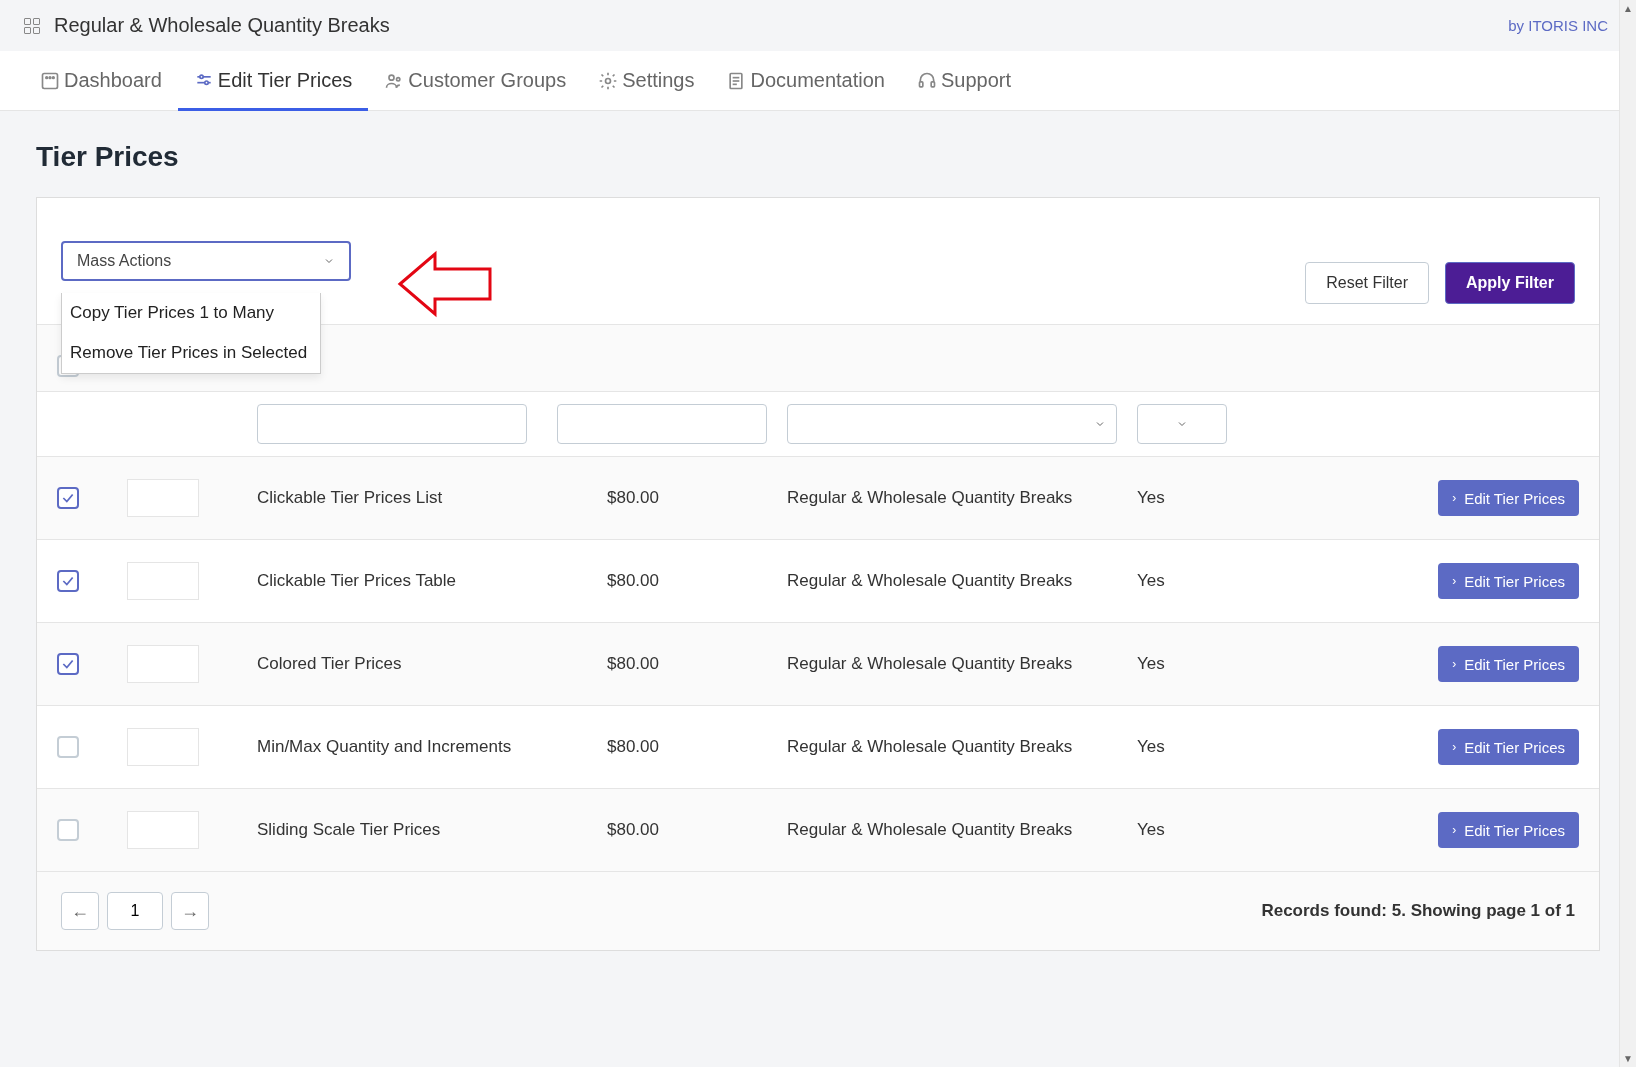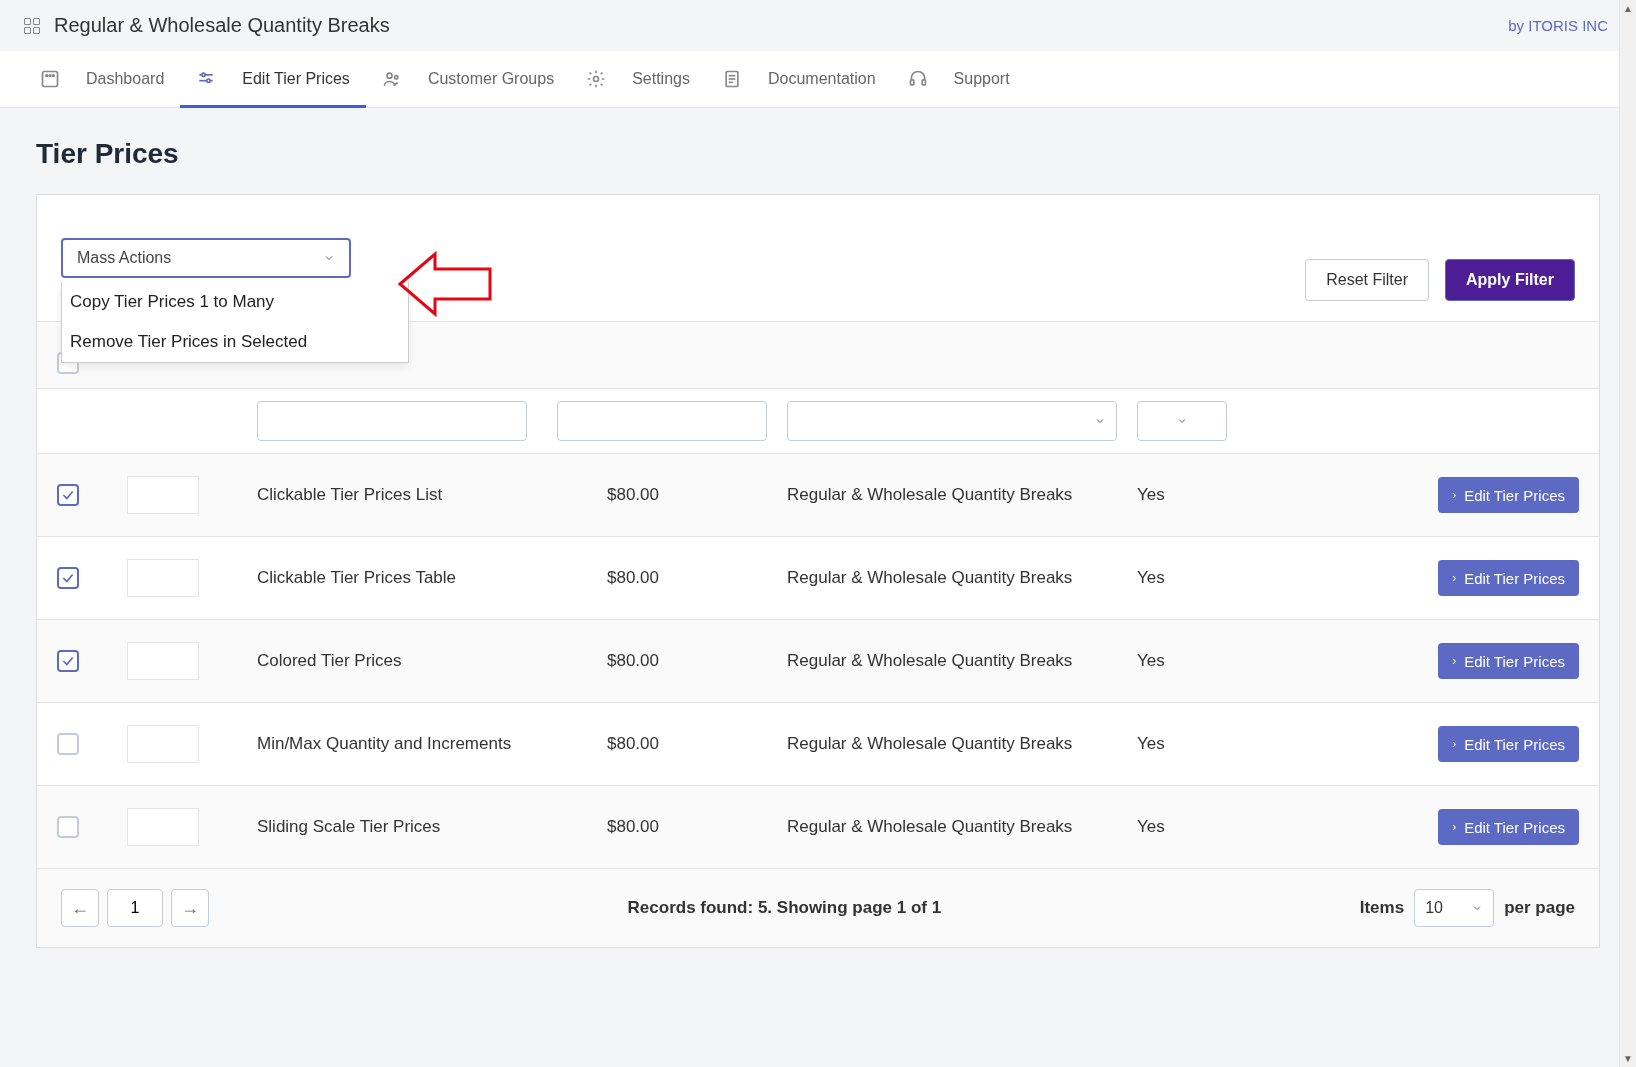--- a/index.html
+++ b/index.html
@@ -50,25 +50,25 @@
     }
     .nav-tabs {
       display: flex;
       background: #fff;
       padding: 0 24px;
       border-bottom: 1px solid #e5e5e5;
     }
     .nav-tab {
       display: flex;
       align-items: center;
-      gap: 26px;
+      gap: 4px;
       padding: 18px 16px;
       color: #666;
       cursor: pointer;
-      font-size: 16px;
+      font-size: 20px;
       position: relative;
     }
     .nav-tab.active {
       color: #333;
     }
     .nav-tab.active::after {
       content: '';
       position: absolute;
       bottom: -1px;
       left: 0;
@@ -122,23 +122,23 @@
       align-items: center;
       justify-content: space-between;
       cursor: pointer;
     }
     .chev {
       width: 12px;
       height: 12px;
     }
     .mass-dropdown {
       position: absolute;
-      top: 44px;
+      top: 52px;
       left: 0;
-      width: 348px;
+      width: 260px;
       background: #fff;
       border: 1px solid #ccc;
       border-top: none;
       box-shadow: 0 4px 8px rgba(0,0,0,0.08);
       z-index: 20;
     }
     .mass-dropdown-item {
       padding: 10px 8px;
       font-size: 17px;
       color: #222;
@@ -591,30 +591,20 @@
   </div>
         </div>
 
       <div class="footer-row">
         <div class="pager">
           <div class="pager-btn">←</div>
           <input class="page-input" value="1" style="">
           <div class="pager-btn">→</div>
         </div>
         <div class="records-text">Records found: 5. Showing page 1 of 1</div>
-        <div class="items-per-page">
-          <span>Items</span>
-          <div class="items-select">
-            <span>10</span>
-            <svg class="chev" viewBox="0 0 24 24" fill="none" stroke="#666" stroke-width="2">
-                <polyline points="6 9 12 15 18 9"></polyline>
-              </svg>
-          </div>
-          <span>per page</span>
-        </div>
       </div>
     </div>
   </div>
 
   <div class="annotation-arrow">
     <svg width="110" height="80" viewBox="0 0 110 80">
       <path d="M 10 40 L 45 10 L 45 25 L 100 25 L 100 55 L 45 55 L 45 70 Z" fill="none" stroke="#E30613" stroke-width="3"></path>
     </svg>
   </div>
 

